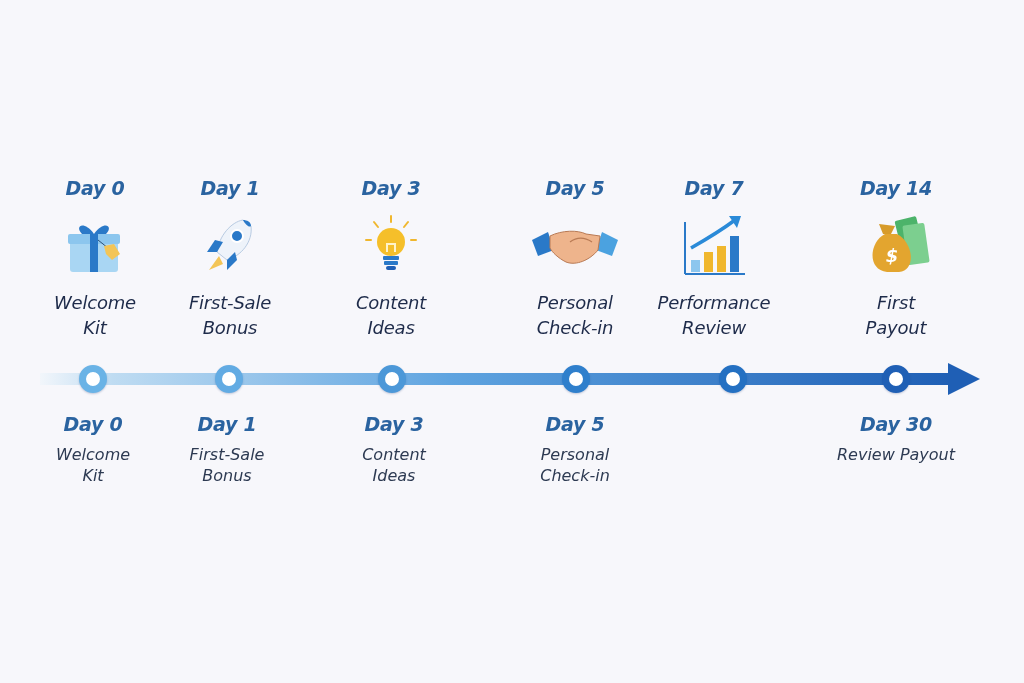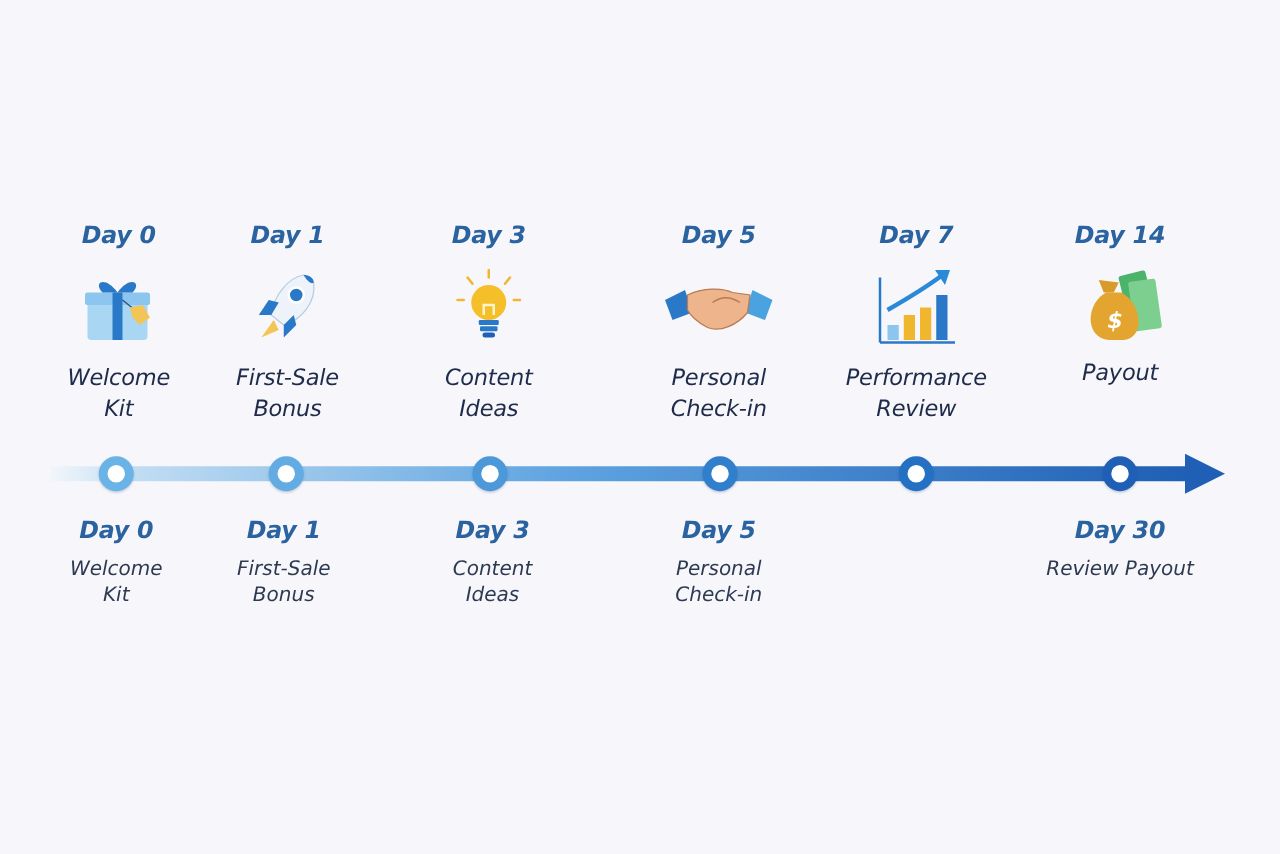--- a/index.html
+++ b/index.html
@@ -109,21 +109,21 @@
         <path d="M2 28 L18 20 L24 38 L8 44 Z" fill="#2a79c8"></path>
         <path d="M88 28 L72 20 L66 38 L82 44 Z" fill="#4ba2e0"></path>
         <path d="M20 24 C32 18 48 18 56 22 L70 24 L68 38 C60 48 46 54 36 50 C28 46 22 40 20 36 Z" fill="#eeb48c" stroke="#b97a54" stroke-width="1"></path>
         <path d="M40 30 C48 24 56 26 62 30" stroke="#b97a54" stroke-width="1.2" fill="none"></path>
       </svg>
     </div>
     <div class="title">Personal</div>
     <div class="title" style="margin-top:0">Check-in</div>
   </div>
 
-  <div class="top-col" style="left:733px">
+  <div class="top-col" style="left:714px">
     <div class="day-top">Day 7</div>
     <div class="icon-wrap">
       <svg viewBox="0 0 70 70">
         <line x1="6" y1="10" x2="6" y2="62" stroke="#2a79c8" stroke-width="2"></line>
         <line x1="6" y1="62" x2="66" y2="62" stroke="#2a79c8" stroke-width="2"></line>
         <rect x="12" y="48" width="9" height="12" fill="#8cc6ee"></rect>
         <rect x="25" y="40" width="9" height="20" fill="#f0b72e"></rect>
         <rect x="38" y="34" width="9" height="26" fill="#f0b72e"></rect>
         <rect x="51" y="24" width="9" height="36" fill="#2a79c8"></rect>
         <path d="M12 36 C26 28 40 20 56 8" stroke="#2a8ad8" stroke-width="3.5" fill="none"></path>
@@ -138,20 +138,21 @@
     <div class="day-top">Day 14</div>
     <div class="icon-wrap">
       <svg viewBox="0 0 70 70">
         <rect x="38" y="6" width="22" height="40" rx="2" fill="#4cb36a" transform="rotate(-14 49 26)"></rect>
         <rect x="44" y="12" width="22" height="40" rx="2" fill="#7ccf8f" transform="rotate(-8 55 32)"></rect>
         <path d="M22 22 L18 12 L34 14 L30 22 Z" fill="#d79b2a"></path>
         <path d="M24 22 C8 30 6 58 26 60 L38 60 C56 58 52 30 36 22 Z" fill="#e3a52f"></path>
         <text x="31" y="50" text-anchor="middle" font-size="18" font-weight="bold" fill="#ffffff" font-family="DejaVu Sans, sans-serif">$</text>
       </svg>
     </div>
+    <div class="title">First</div>
     <div class="title" style="margin-top:0">Payout</div>
   </div>
 
   <div class="timeline">
     <svg width="1024" height="40" style="position:absolute;left:0;top:0">
       <defs>
         <linearGradient id="tg" x1="0" x2="1" y1="0" y2="0">
           <stop offset="0" stop-color="#f2f6fb"></stop>
           <stop offset="0.08" stop-color="#bfdcf2"></stop>
           <stop offset="0.45" stop-color="#5fa4e0"></stop>

